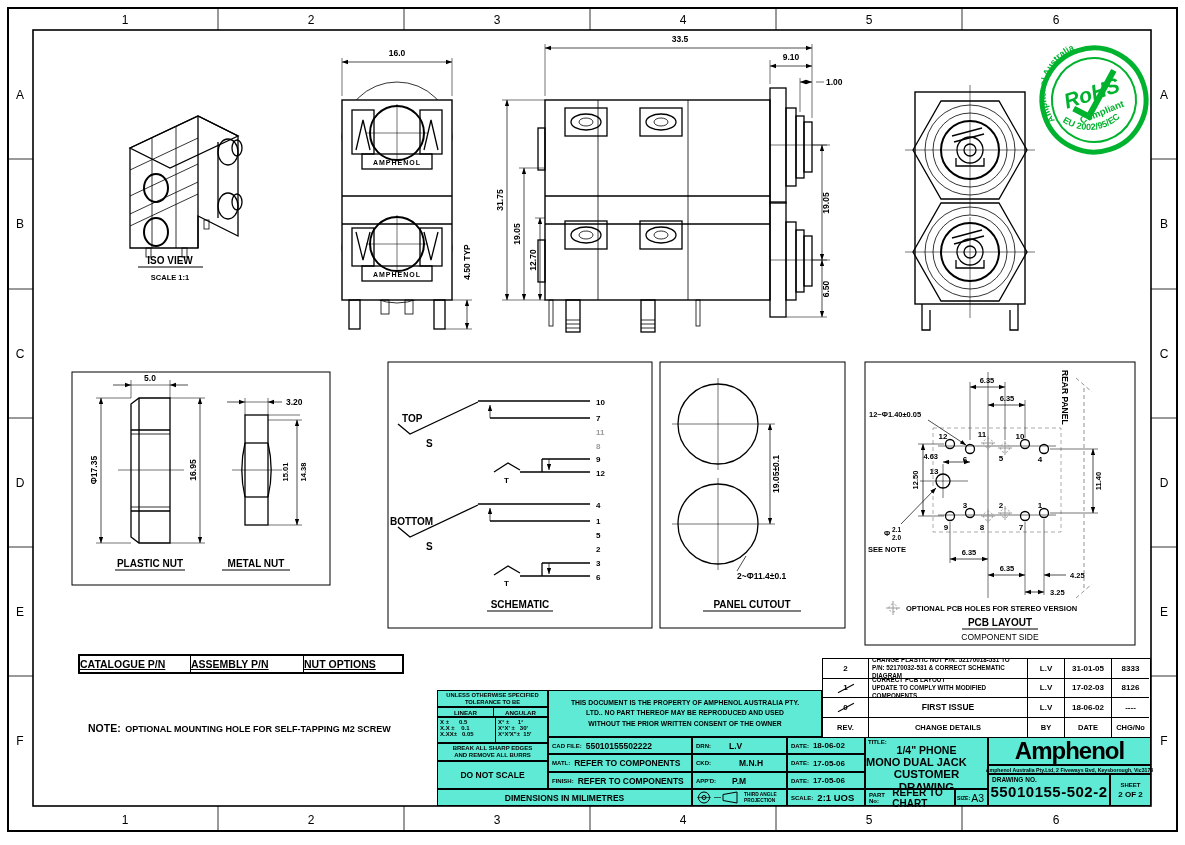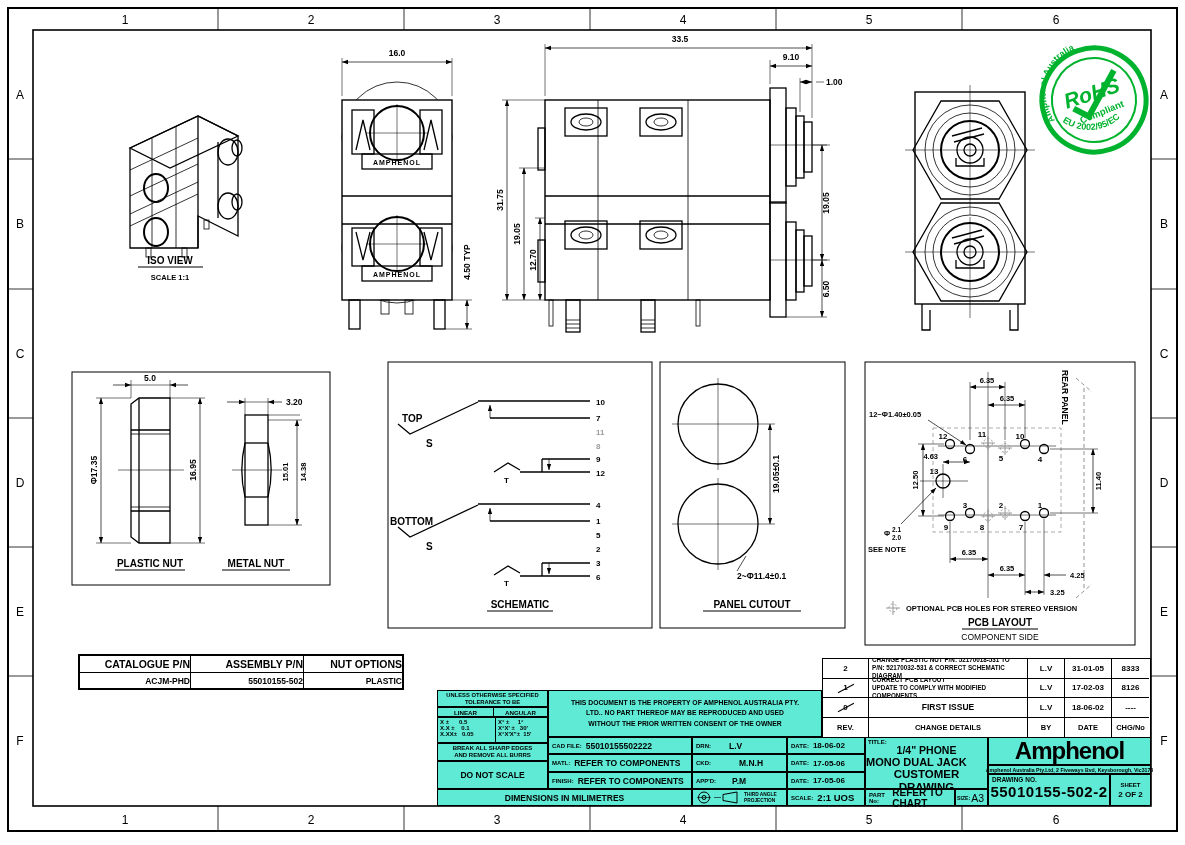--- a/index.html
+++ b/index.html
@@ -21,21 +21,21 @@
   .sub{font-size:7.5px;font-weight:bold;}
   .gridlbl{font-size:12px;}
   .brandtxt{font-size:7px;font-weight:bold;letter-spacing:1px;}
   .green-s{stroke:var(--green,#00b32e);}
   .green-f{fill:var(--green,#00b32e);}
   
   .cell{position:absolute;box-sizing:border-box;border:1px solid #000;background:#5eead4;}
   .nb{border:none;background:transparent;}
   .ctr{display:flex;align-items:center;justify-content:center;text-align:center;}
   .cattbl{position:absolute;left:78px;top:654px;border:2px solid #000;border-collapse:collapse;}
-  .cattbl td,.cattbl th{border:1.5px solid #000;padding:0;text-align:right;}
+  .cattbl td,.cattbl th{border:1.5px solid #000;padding:0;text-align:left;text-decoration:underline;}
   .cattbl th{font-size:10.5px;height:16px;}
   .cattbl td{font-size:8.5px;font-weight:bold;height:15px;}
   .revtbl{position:absolute;left:822px;top:658px;width:329px;border:1.5px solid #000;box-sizing:border-box;background:#fff;}
   .rrow{display:grid;grid-template-columns:46px 159px 37px 47px 37px;height:19.5px;}
   .rrow>div{border-right:1px solid #000;border-bottom:1px solid #000;display:flex;align-items:center;justify-content:center;font-size:8px;font-weight:bold;overflow:hidden;position:relative;}
   .rrow>div:last-child{border-right:none;}
   .rrow.last>div{border-bottom:none;}
   .rdet{flex-direction:column;font-size:6.3px!important;line-height:1.25;align-items:flex-start!important;padding-left:3px;}
   .slash{position:absolute;left:8px;top:9px;width:30px;height:1.2px;background:#000;transform:rotate(-28deg);}
   .kv{display:flex;align-items:center;gap:4px;padding-left:3px;}
@@ -524,28 +524,27 @@
   </g>
 </svg>
 
 <table class="cattbl">
   <tbody>
         <tr>
     <th style="width:110px">CATALOGUE P/N</th>
     <th style="width:112px">ASSEMBLY P/N</th>
     <th style="width:98px">NUT OPTIONS</th>
   </tr>
-  <tr>
-    <td>ACJM-PHD</td>
-          <td>55010155-502</td>
-          <td>PLASTIC</td>
-  </tr>
 </tbody>
     </table>
 
+<div class="nb" style="position:absolute;left:88px;top:718px;white-space:nowrap;">
+  <span style="font-size:10.5px;font-weight:bold;">NOTE:</span>
+  <span style="font-size:9px;font-weight:bold;">OPTIONAL MOUNTING HOLE FOR SELF-TAPPING M2 SCREW</span>
+</div>
 
 <div class="revtbl">
   <div class="rrow">
     <div>2</div>
     <div class="rdet">
           <span>CHANGE PLASTIC NUT P/N: 52170018-531 TO</span>
           <span>P/N: 52170032-531 &amp; CORRECT SCHEMATIC DIAGRAM</span>
         </div>
     <div>L.V</div>
     <div>31-01-05</div>

